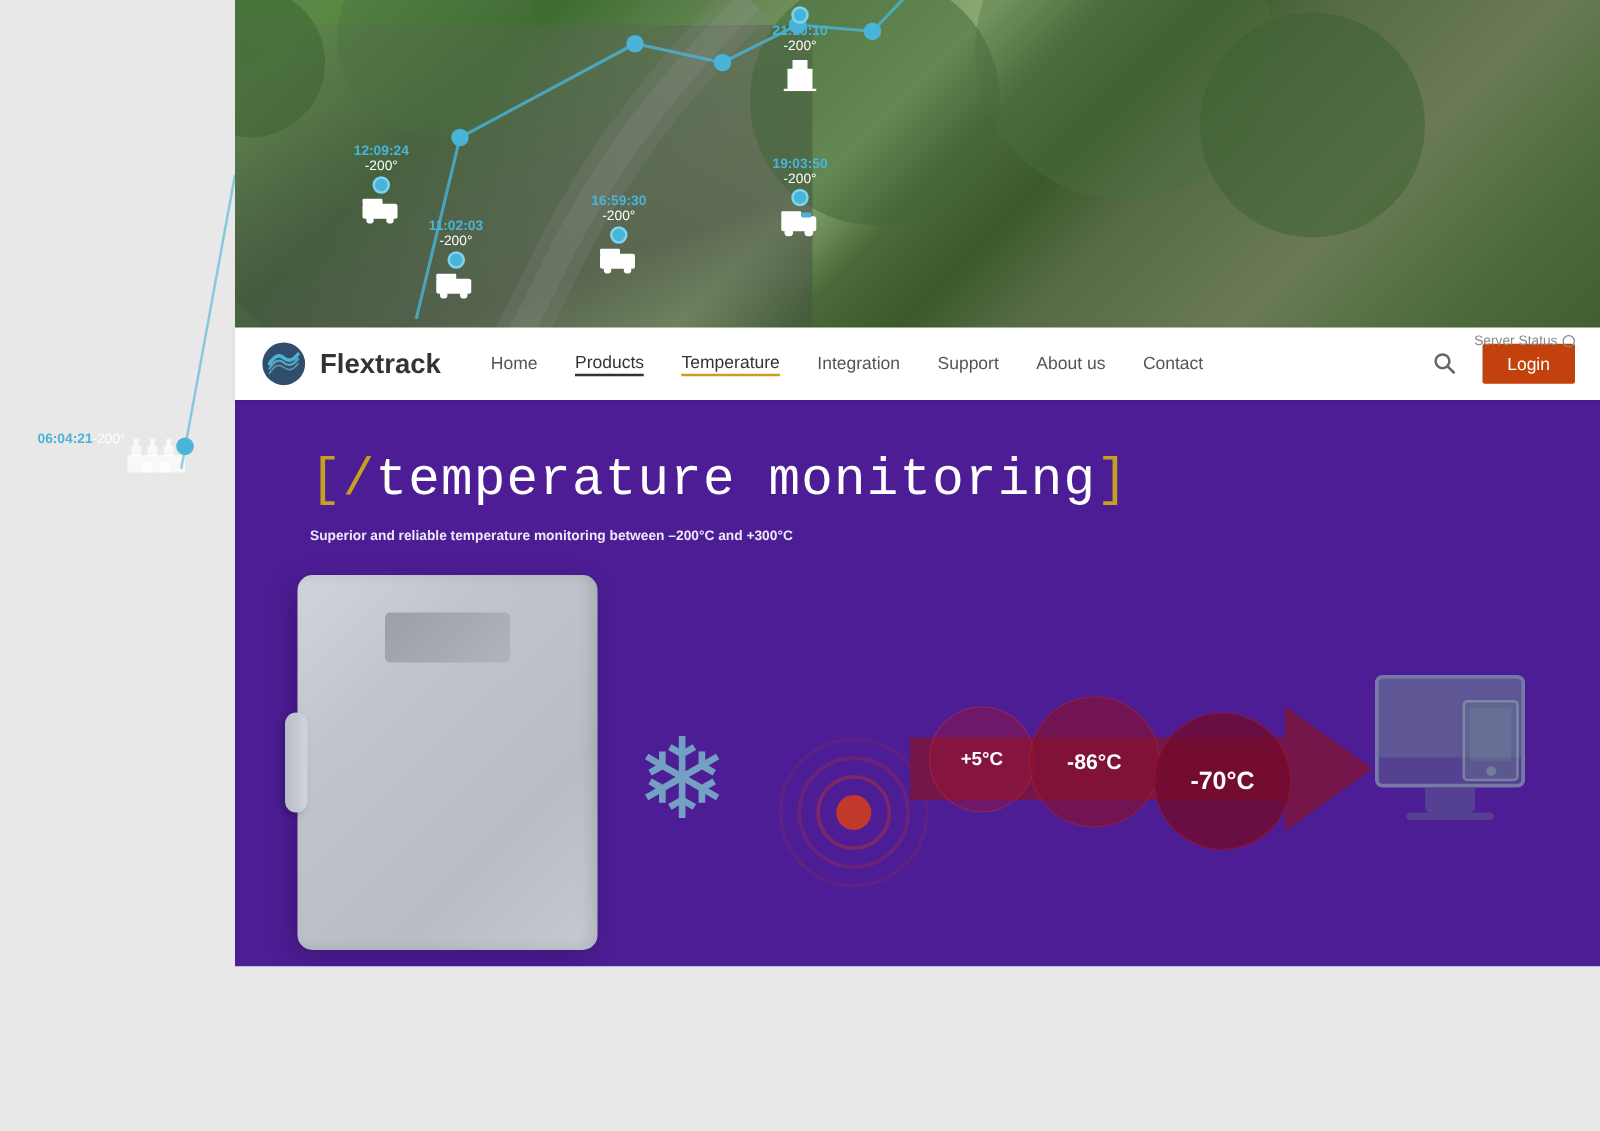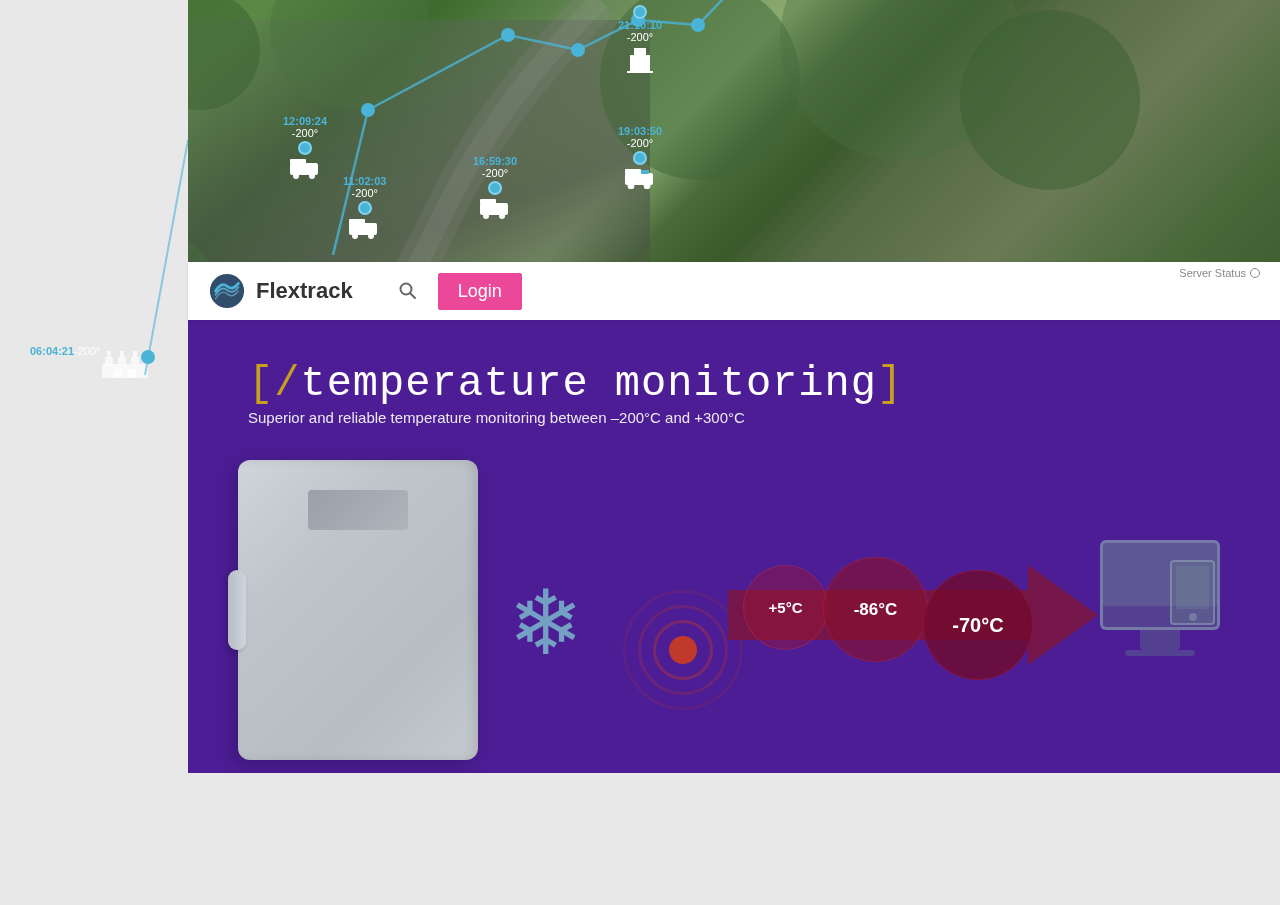--- a/index.html
+++ b/index.html
@@ -125,25 +125,25 @@
       height: 30px;
       display: flex;
       align-items: center;
       justify-content: center;
       cursor: pointer;
       color: #666;
       font-size: 16px;
     }
 
     .login-btn {
-      background: #ec4899;
+      background: #c2410c;
       color: white;
       border: none;
       padding: 8px 20px;
-      font-size: 18px;
+      font-size: 14px;
       cursor: pointer;
       border-radius: 2px;
     }
 
     
     .hero-content {
       position: absolute;
       top: 320px;
       left: 188px;
       right: 0;
@@ -160,24 +160,24 @@
 
     .hero-title {
       font-size: 42px;
       font-weight: 400;
       color: white;
       font-family: 'Courier New', monospace;
       letter-spacing: 1px;
     }
 
     .hero-subtitle {
-      margin-top: 1px;
-      font-size: 15px;
+      margin-top: 15px;
+      font-size: 11px;
       color: rgba(255,255,255,0.9);
-      font-weight: 400;
+      font-weight: 700;
     }
 
     
     .tracking-overlay {
       position: absolute;
       top: 0;
       left: 188px;
       right: 0;
       height: 262px;
       z-index: 8;
@@ -536,20 +536,29 @@
   <div class="logo">
     <svg class="logo-icon" viewBox="0 0 40 40">
       <circle cx="20" cy="20" r="18" fill="#1a3a5c" opacity="0.9"></circle>
       <path d="M 8 20 Q 14 10 20 15 Q 26 20 32 12" stroke="#4ab4d8" stroke-width="3" fill="none" stroke-linecap="round"></path>
       <path d="M 8 24 Q 14 14 20 19 Q 26 24 32 16" stroke="#6ac8e0" stroke-width="2" fill="none" stroke-linecap="round" opacity="0.7"></path>
       <path d="M 8 28 Q 14 18 20 23 Q 26 28 32 20" stroke="#88d8f0" stroke-width="1.5" fill="none" stroke-linecap="round" opacity="0.5"></path>
     </svg>
     <span class="logo-text">Flextrack</span>
   </div>
 
+  <div class="nav-links">
+    <a class="nav-link">Home</a>
+    <a class="nav-link active-products">Products</a>
+    <a class="nav-link active-temperature">Temperature</a>
+    <a class="nav-link">Integration</a>
+    <a class="nav-link">Support</a>
+    <a class="nav-link">About us</a>
+    <a class="nav-link">Contact</a>
+  </div>
 
   <div class="nav-right">
     <div class="search-icon-btn">
       <svg width="18" height="18" viewBox="0 0 18 18" fill="none">
         <circle cx="7" cy="7" r="5.5" stroke="#666" stroke-width="2"></circle>
         <line x1="11.5" y1="11.5" x2="16" y2="16" stroke="#666" stroke-width="2" stroke-linecap="round"></line>
       </svg>
     </div>
     <button class="login-btn">Login</button>
   </div>

